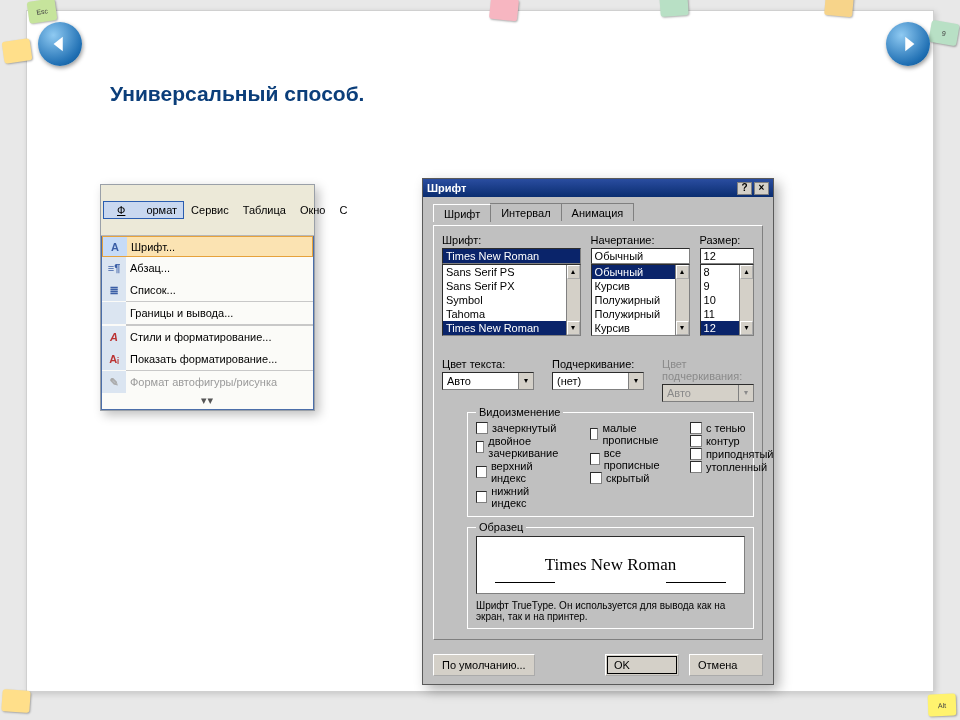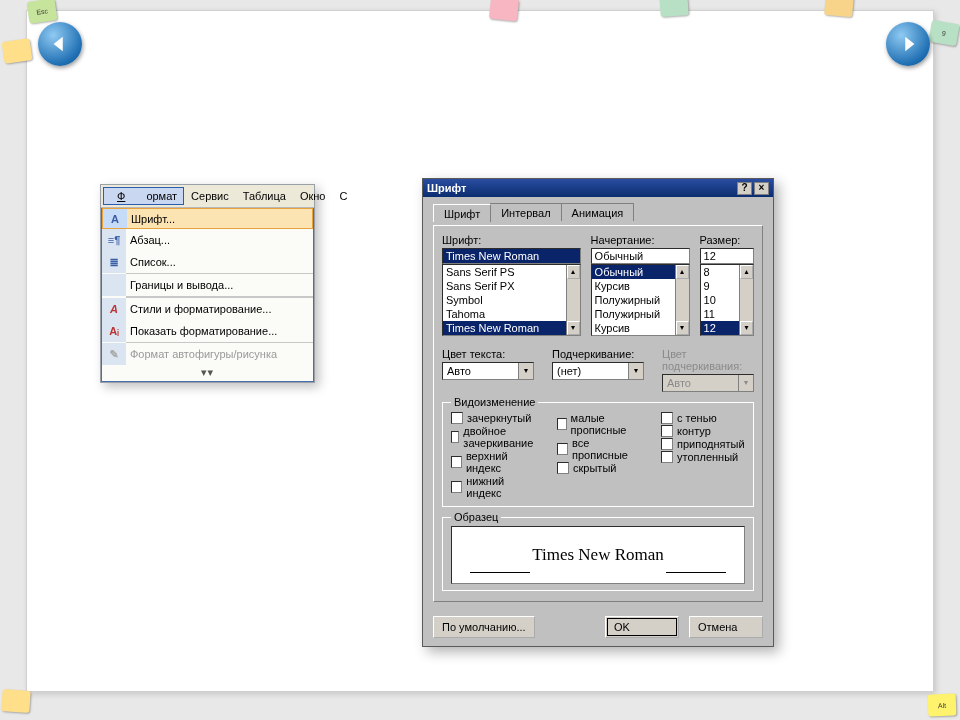--- a/index.html
+++ b/index.html
@@ -66,21 +66,21 @@
     left: 100px; top: 184px;
     width: 215px;
     border: 1px solid #9aa0a8;
     background: #ede9de;
     box-shadow: 4px 4px 10px rgba(0,0,0,.25);
   }
   .menubar {
     display: flex;
     background: #ece9d8;
     border-bottom: 1px solid #b8b8b8;
-    padding: 2px 2px;
+    padding: 16px 2px;
     font-size: 11px;
   }
   .menubar span {
     padding: 3px 7px;
     cursor: default;
   }
   .menubar .open { background:#c9d8f0; border:1px solid #2a5db0; padding:2px 6px;}
   .dropdown {
     background: #fbfbf8;
     border: 1px solid #4b6ea9;
@@ -167,36 +167,37 @@
     background:#d4d0c8; border-left:1px solid #808080;
     display:flex; flex-direction:column; justify-content:space-between;
   }
   .sb-btn{height:14px;border:1px outset #fff;font-size:8px;text-align:center;line-height:11px;}
   .combo {
     display:flex; background:#fff; border:1px inset #808080; height:18px; align-items:center;
   }
   .combo span{flex:1; padding:0 4px;}
   .combo .dd{width:15px;height:100%;background:#d4d0c8;border-left:1px solid #808080;text-align:center;font-size:8px;line-height:16px;}
   .combo.disabled{background:#d4d0c8;color:#8a8a8a;}
-  .three-col{display:flex; gap:18px; margin-top:12px;}
+  .three-col{display:flex; gap:18px; margin-top:22px;}
   .three-col .ccol{flex:1;}
   .fieldset{
     border:1px groove #fff;
     padding: 8px 8px 6px;
     margin-top:10px;
     position:relative;
+    margin-left:25px;
   }
   .fieldset .legend{
     position:absolute; top:-7px; left:8px; background:#c0c0c0; padding:0 3px;
   }
   .chk-row{display:flex; align-items:center; margin:1px 0; gap:4px;}
   .chk{
     width:12px;height:12px;background:#fff;border:1px inset #808080;
   }
-  .chk-grid{display:flex; gap:20px;}
+  .chk-grid{display:flex; gap:28px;}
   .chk-col{flex:1;}
   .sample-box{
     background:#fff; border:1px inset #808080; height:58px;
     display:flex; align-items:center; justify-content:center;
     font-family: "Times New Roman", serif;
     font-size:17px;
     color:#000;
     position:relative;
   }
   .sample-ul{position:absolute;bottom:10px;width:60px;height:1px;background:#000;}
@@ -231,20 +232,21 @@
       <path d="M15 4l-10 8 10 8z"></path>
     </svg>
 </div>
 <div class="nav-btn nav-next">
   <svg viewBox="0 0 24 24">
       <path d="M9 4l10 8-10 8z"></path>
     </svg>
 </div>
 
 <div class="title-block">
+  <div class="bold">Универсальный способ.</div>
 </div>
 
 <div class="menu-shot">
   <div class="menubar">
     <span class="open"><span class="under">Ф</span><span></span>ормат</span>
     <span>Сервис</span>
     <span>Таблица</span>
     <span>Окно</span>
     <span>С</span>
   </div>
@@ -427,20 +429,21 @@
         </div>
       </div>
 
       <div class="fieldset">
         <div class="legend">Образец</div>
         <div class="sample-box">
           <div class="sample-ul l"></div>
           <span>Times New Roman</span>
           <div class="sample-ul r"></div>
         </div>
+        <div class="hint">Шрифт TrueType. Он используется для вывода как на экран, так и на принтер.</div>
       </div>
 
     </div>
   </div>
   <div class="dlg-buttons">
     <div class="push-btn left-btn">По умолчанию...</div>
     <div class="push-btn def">OK</div>
     <div class="push-btn">Отмена</div>
   </div>
 </div>

